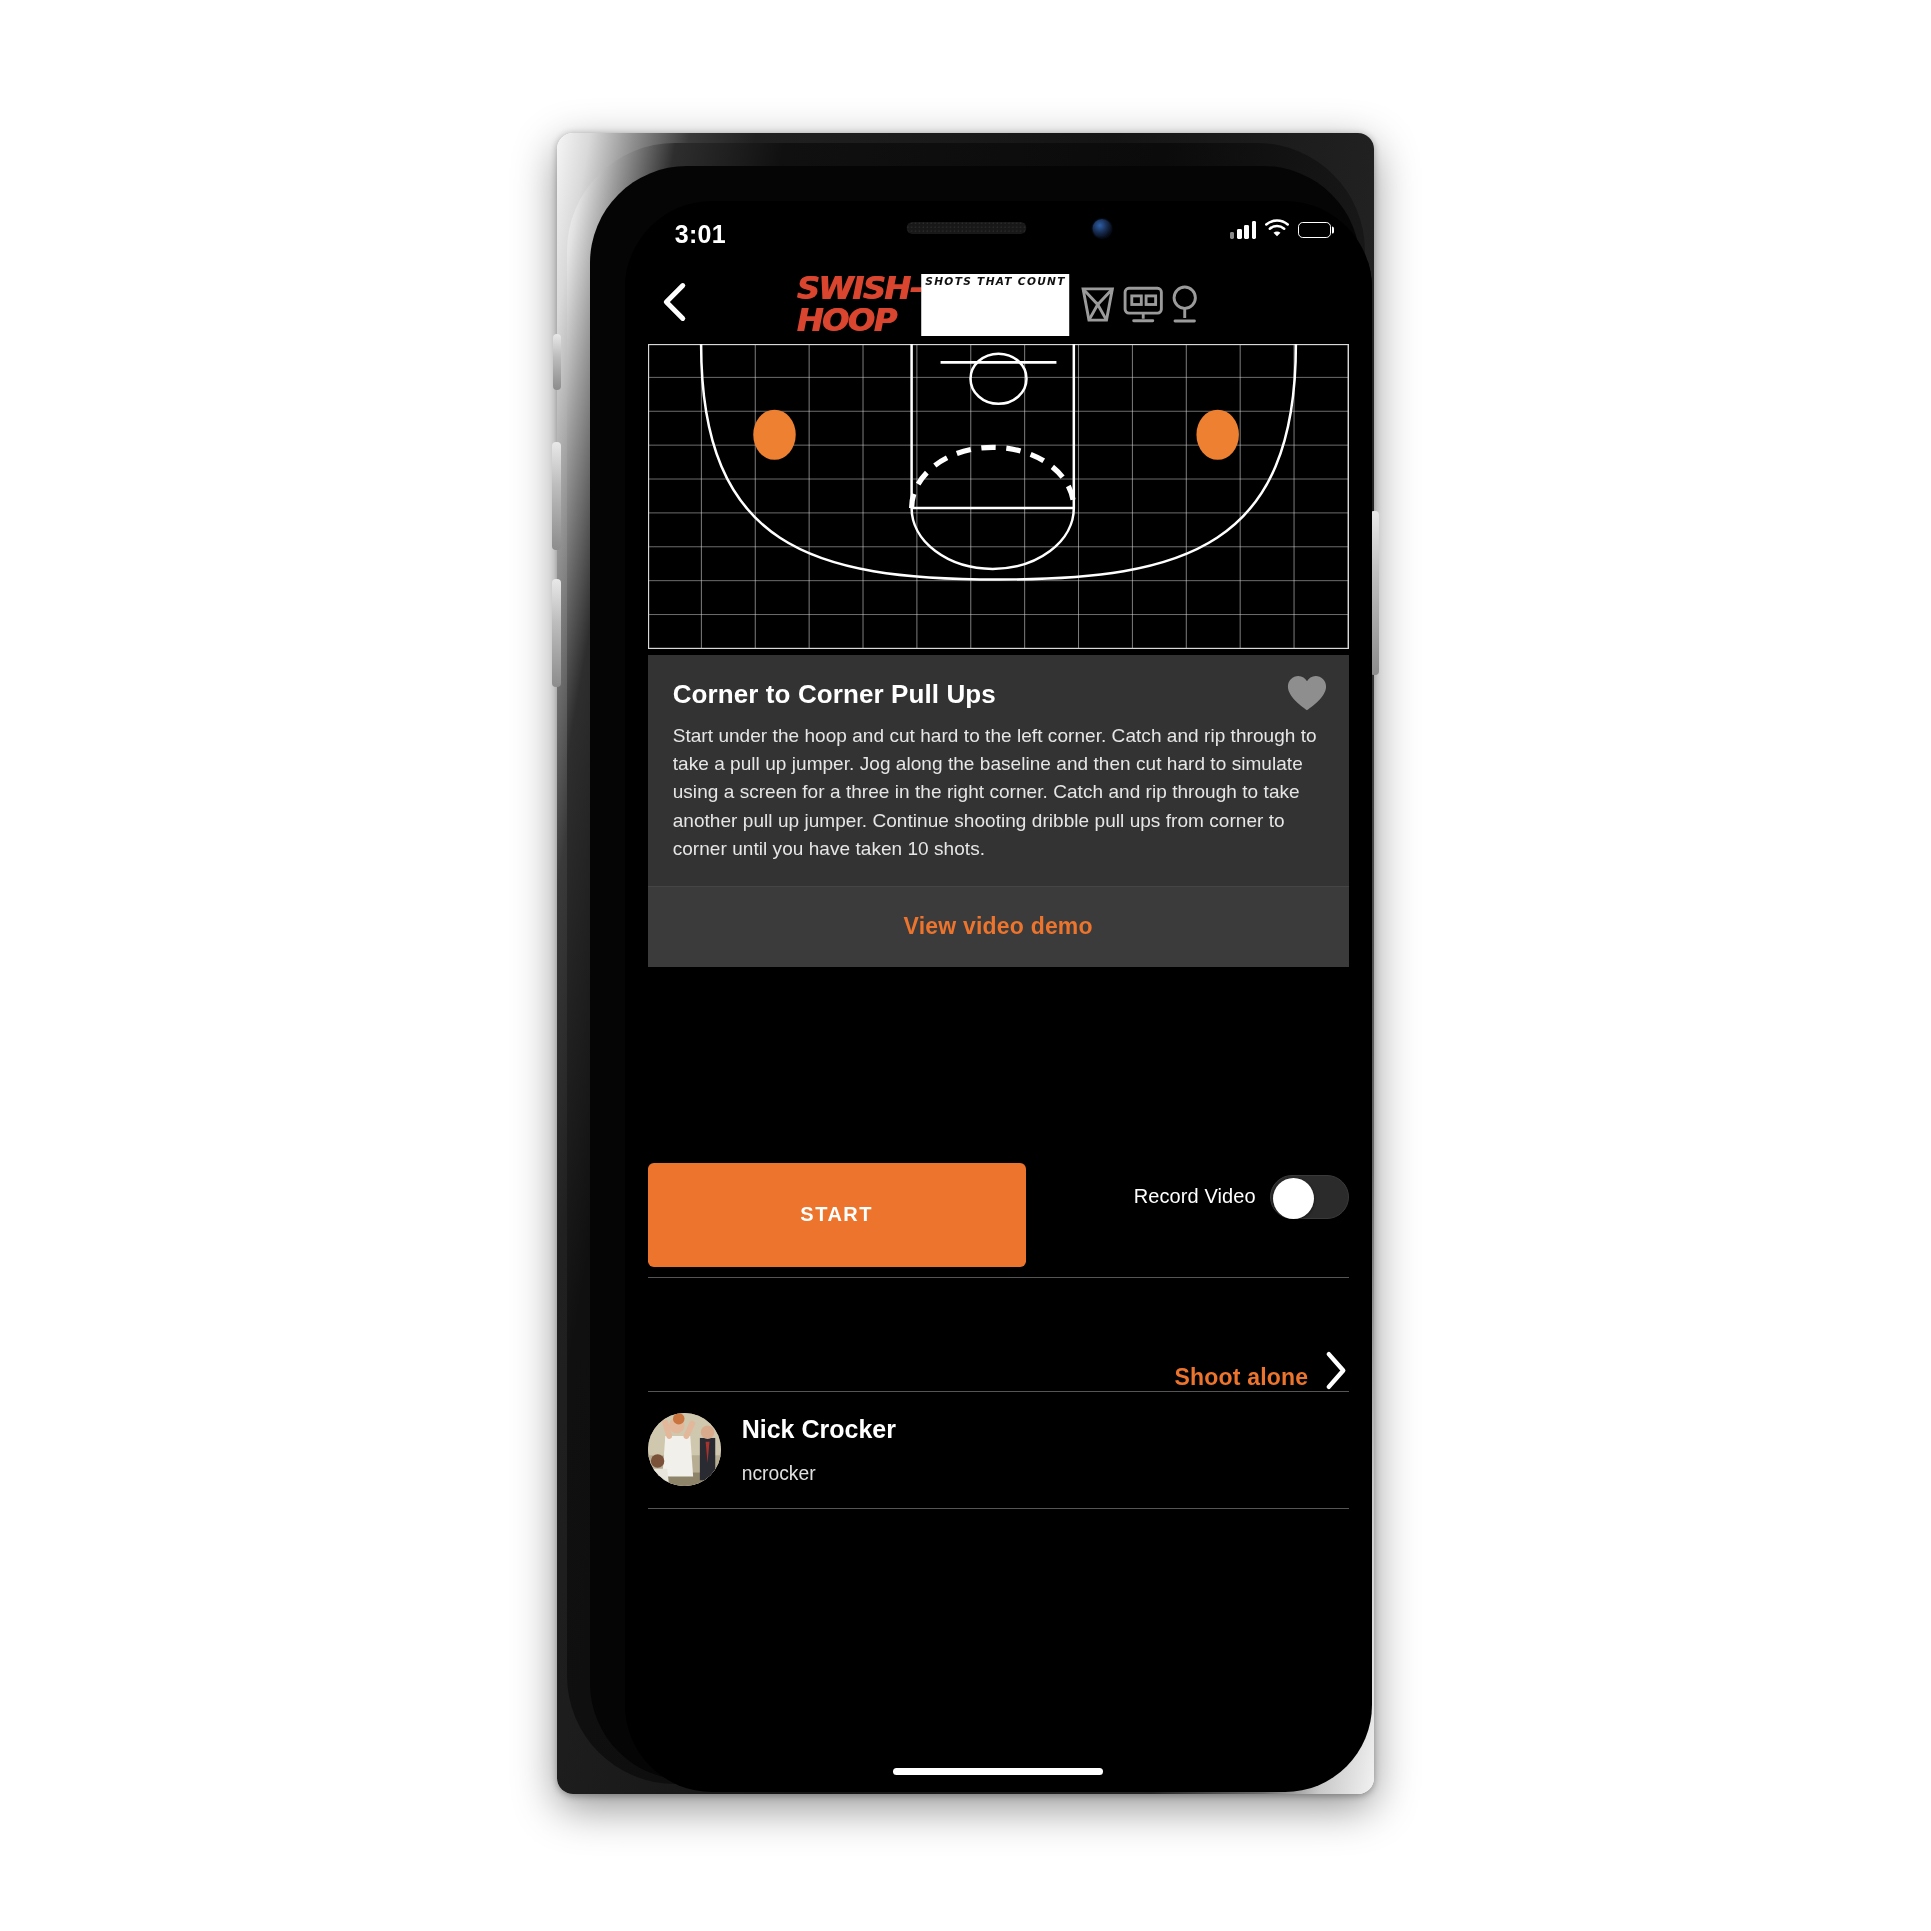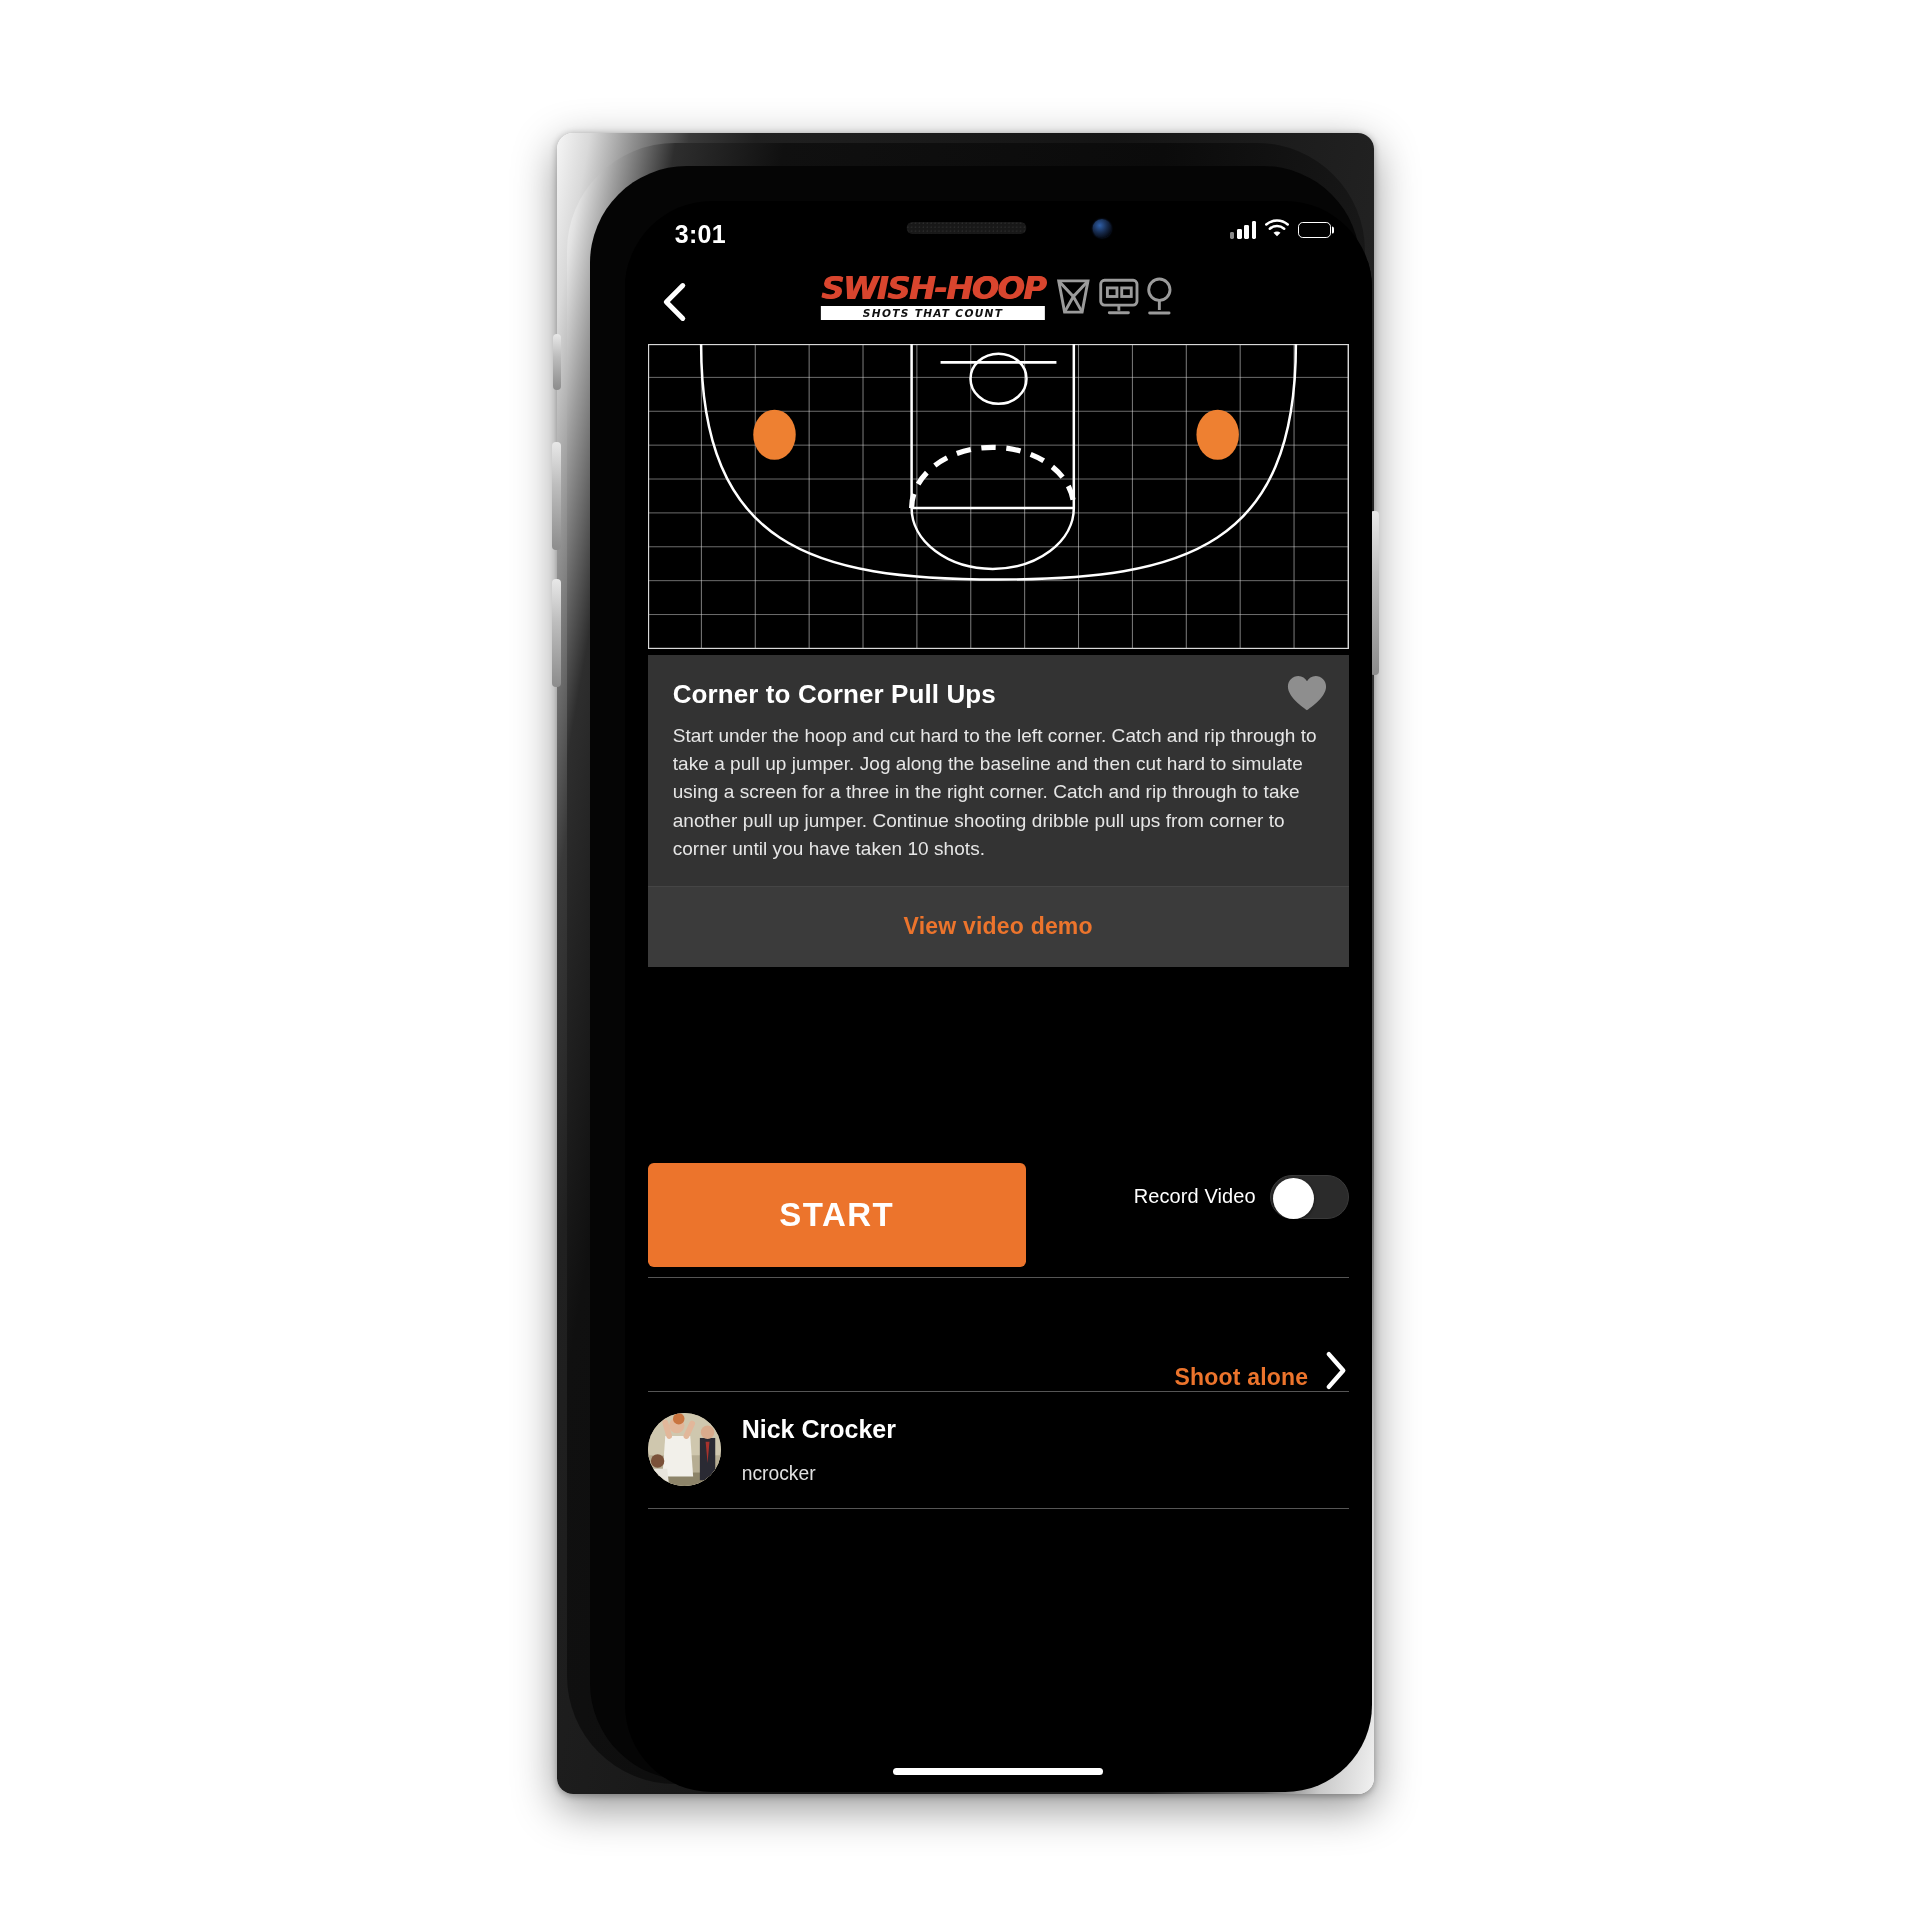--- a/index.html
+++ b/index.html
@@ -165,21 +165,21 @@
   }
   .brand-block {
     position: absolute;
     left: 50%;
     transform: translateX(-50%);
     top: 11.6px;
     display: flex;
     align-items: center;
     gap: 6.8px;
   }
-  .logo-wordmark { display: flex; flex-direction: column; align-items: stretch; justify-content: center; }
+  .logo-wordmark { display: flex; flex-direction: row; align-items: stretch; justify-content: center; }
   .logo-top {
     color: #d9452e;
     font-family: "DejaVu Sans", sans-serif;
     font-size: 32px;
     font-weight: 700;
     font-style: italic;
     letter-spacing: -1.4px;
     line-height: 1;
     text-shadow: 1px 0 0 #d9452e;
   }
@@ -269,21 +269,21 @@
     align-items: center;
   }
   .start-btn {
     width: 378px;
     height: 104px;
     background: #ec742c;
     border: none;
     border-radius: 5.8px;
     color: #ffffff;
     font-family: "Liberation Sans", sans-serif;
-    font-size: 33px;
+    font-size: 20px;
     font-weight: 700;
     letter-spacing: 1.5px;
     cursor: pointer;
     margin-top: 36px;
   }
   .record-group {
     flex: 1;
     display: flex;
     align-items: center;
     justify-content: flex-end;

